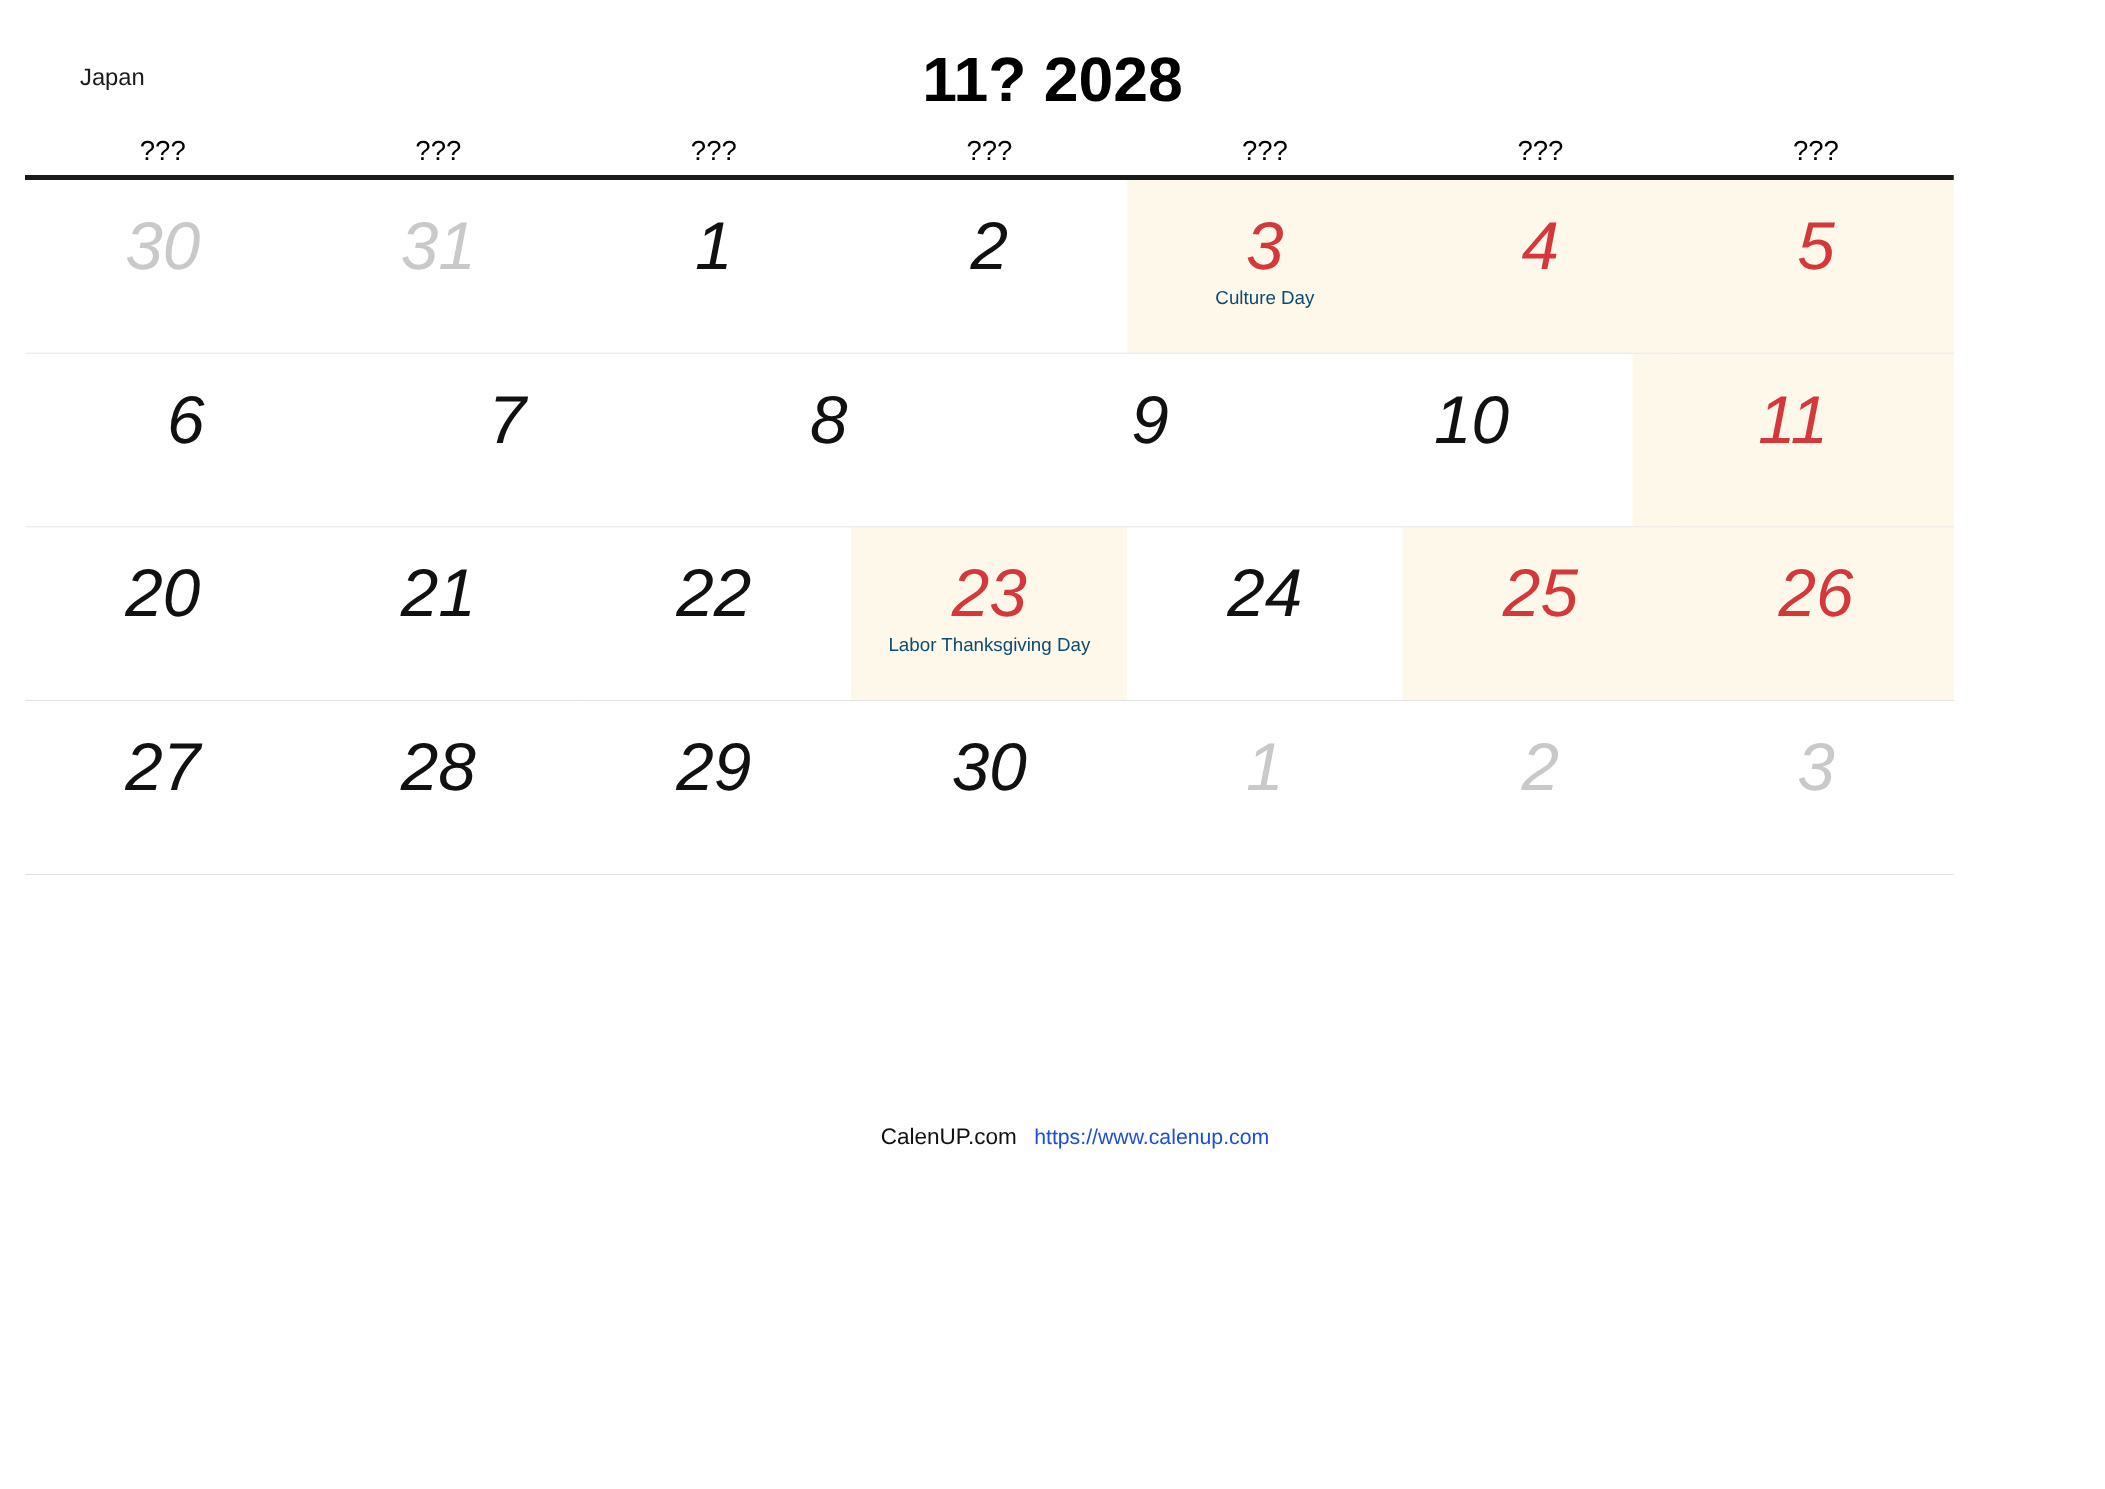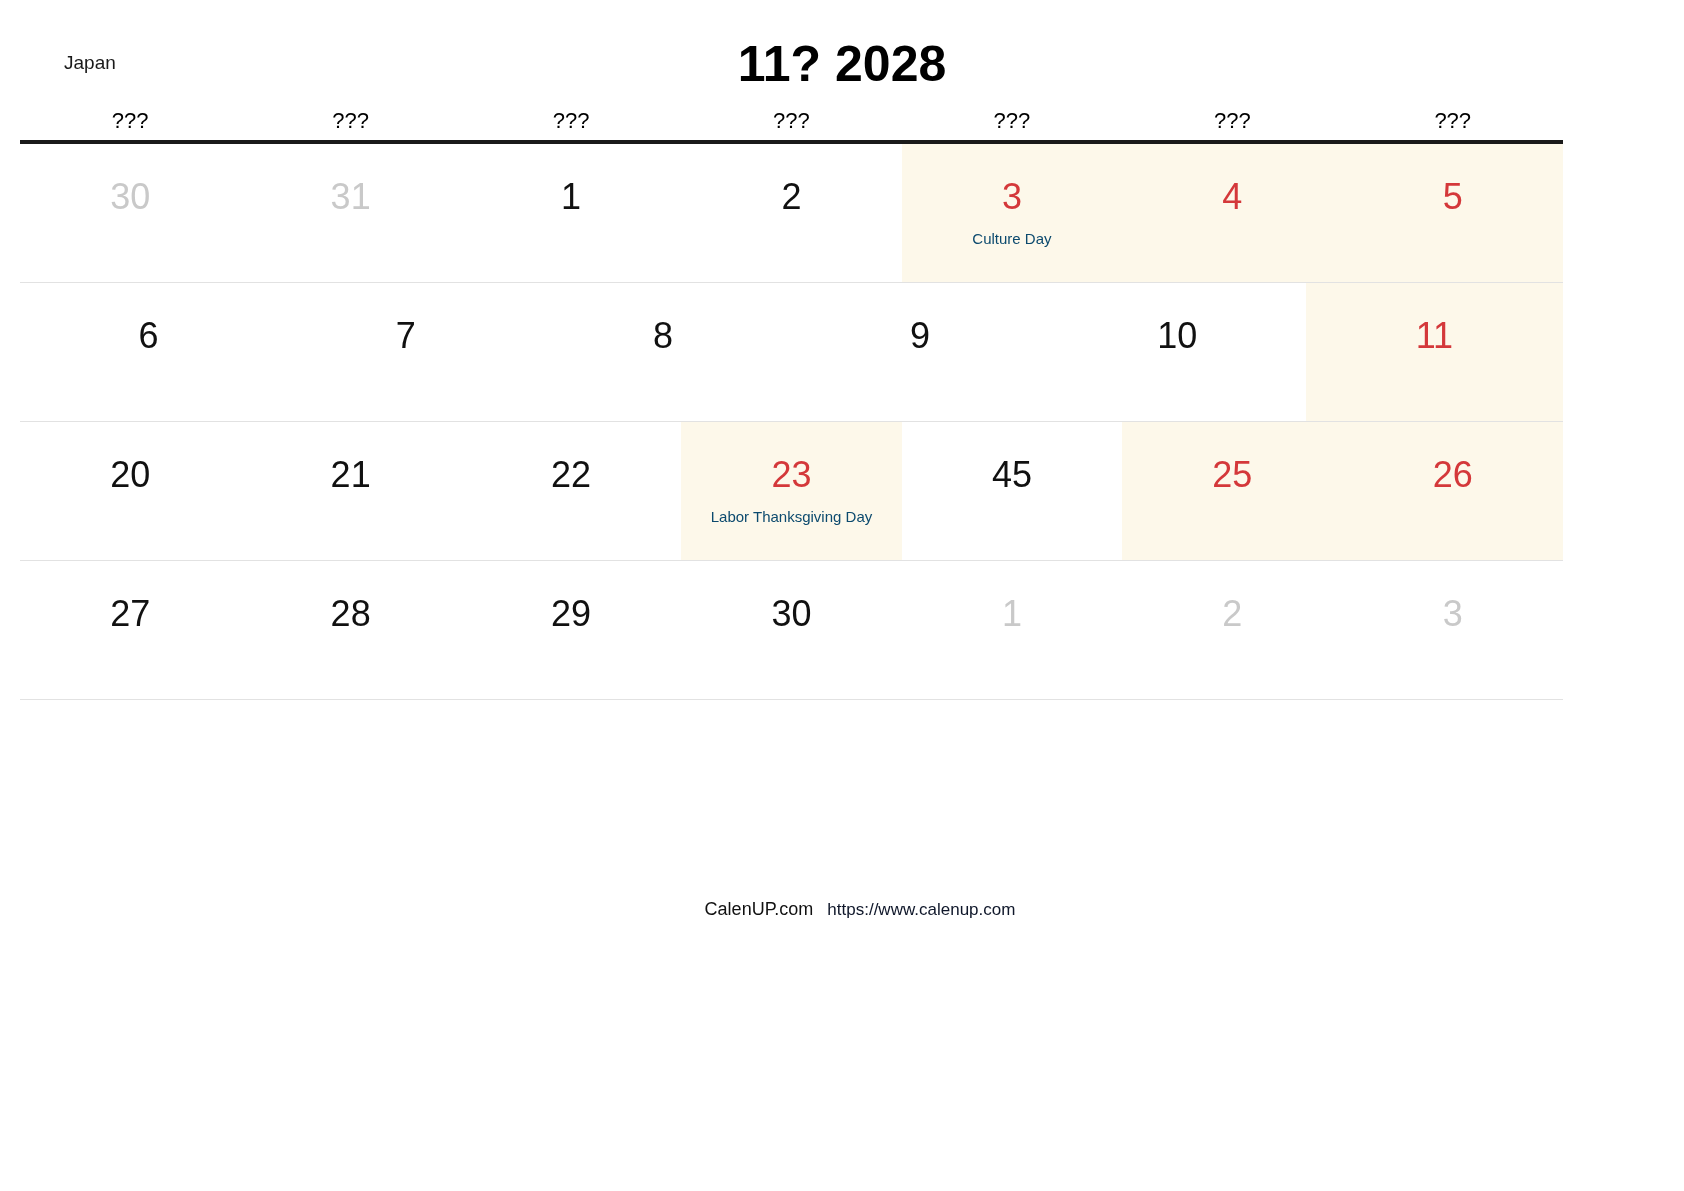--- a/index.html
+++ b/index.html
@@ -86,24 +86,25 @@
     flex-direction: column;
     align-items: center;
     justify-content: flex-start;
     padding-top: 22px;
     overflow: hidden;
   }
 
   .day-cell.holiday-bg { background: #fdf8ea; }
 
   .day-num {
-    font-size: 36px;
+    font-size: 54px;
     line-height: 62px;
     font-weight: normal;
     color: #111111;
+    font-style: italic;
   }
   .day-num.weekend  { color: #d4383a; }
   .day-num.other-month { color: #c9c9c9; }
 
   .day-event {
     margin-top: 2px;
     font-size: 15px;
     line-height: 18px;
     color: #0c4a6e;
     text-align: center;
@@ -119,21 +120,21 @@
     display: flex;
     justify-content: center;
     align-items: baseline;
     gap: 14px;
     font-size: 18px;
     line-height: 22px;
     margin-left: 36px;
   }
   .footer-brand { color: #111111; }
   .footer-url {
-    color: #0f172a;
+    color: #1d4ed8;
     text-decoration: none;
     font-size: 17px;
   }
 </style>
 </head>
 <body>
 
 <div class="page">
 
   <div class="region-label">Japan</div>
@@ -203,21 +204,21 @@
             <div class="day-num">21</div>
           </div>
           <div class="day-cell">
             <div class="day-num">22</div>
           </div>
           <div class="day-cell holiday-bg">
             <div class="day-num weekend">23</div>
             <div class="day-event">Labor Thanksgiving Day</div>
           </div>
           <div class="day-cell">
-            <div class="day-num">45</div>
+            <div class="day-num">24</div>
           </div>
           <div class="day-cell holiday-bg">
             <div class="day-num weekend">25</div>
           </div>
           <div class="day-cell holiday-bg">
             <div class="day-num weekend">26</div>
           </div>
         </div>
         <div class="week-row">
           <div class="day-cell">

